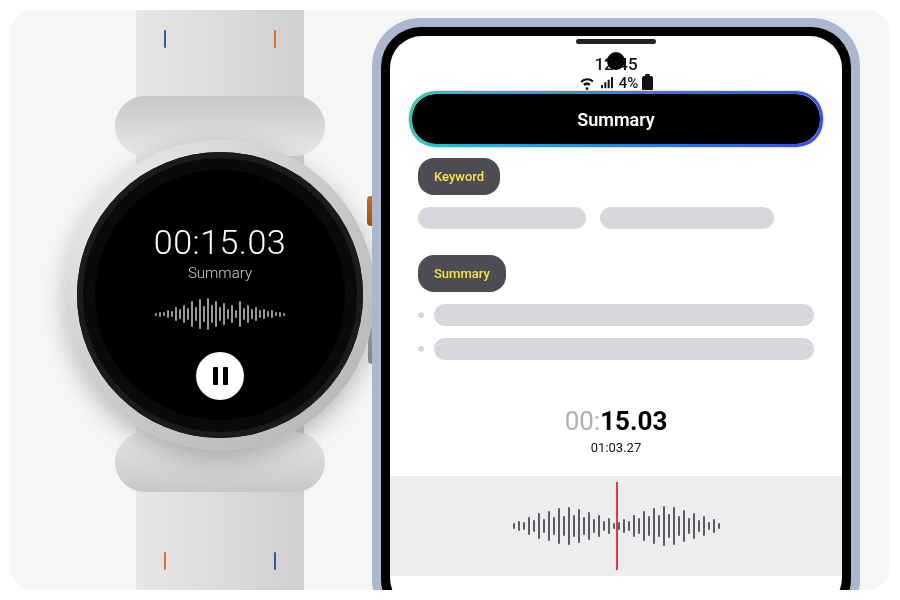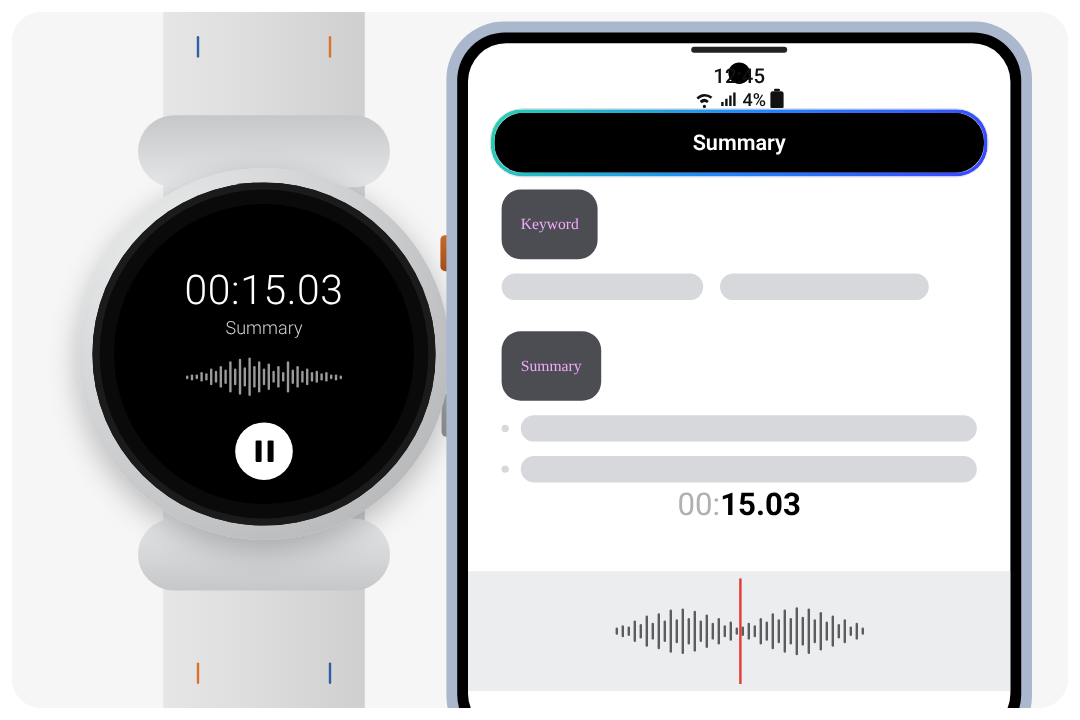--- a/index.html
+++ b/index.html
@@ -50,21 +50,21 @@
   .icon-svg{width:16px;height:16px;}
   .batt{display:inline-block;width:11px;height:15px;background:#111;border-radius:2px;position:relative;}
   .batt:before{content:"";position:absolute;top:-2px;left:3px;width:5px;height:2px;background:#111;border-radius:1px;}
 
   .tabs{position:absolute;top:54px;left:18px;right:18px;height:50px;background:#e2e3e6;border-radius:28px;display:flex;gap:8px;padding:4px;}
   .tab{flex:1;border-radius:24px;display:flex;align-items:center;justify-content:center;font-size:18px;font-weight:600;color:#fff;background:#000;}
   .tab.active{position:relative;background:#000;}
   .tab.active:before{content:"";position:absolute;inset:-3px;border-radius:26px;padding:3px;background:linear-gradient(120deg,#25d3b0 0%,#1f87ff 50%,#3a46ff 100%);-webkit-mask:linear-gradient(#fff 0 0) content-box,linear-gradient(#fff 0 0);-webkit-mask-composite:xor;mask-composite:exclude;}
 
   .content{position:absolute;top:122px;left:28px;right:28px;}
-  .chip{display:inline-block;padding:21px 16px;border-radius:16px;background:var(--pill-gray);color:#f0abfc;font-size:13px;font-weight:500;font-family:Liberation Serif, serif;}
+  .chip{display:inline-block;padding:11px 16px;border-radius:16px;background:var(--pill-gray);color:#fde047;font-size:13px;font-weight:500;}
   .row{display:flex;gap:14px;margin-top:12px;}
   .ph{height:22px;border-radius:12px;background:var(--placeholder);}
   .ph.k1{width:168px;}
   .ph.k2{width:174px;}
   .ph.long{flex:1;}
   .bullet{width:6px;height:6px;border-radius:50%;background:var(--placeholder);margin-top:8px;flex:none;}
   .sum-block{margin-top:26px;}
   .sum-row{display:flex;gap:10px;margin-top:12px;align-items:flex-start;}
 
   .ptimer{position:absolute;top:370px;left:0;right:0;text-align:center;}
@@ -182,20 +182,21 @@
               <span class="bullet"></span>
               <div class="ph long"></div>
             </div>
           </div>
         </div>
 
         <div class="ptimer">
           <div class="pt-main">
             <span>00:</span><b>15.03</b>
           </div>
+          <div class="pt-sub">01:03.27</div>
         </div>
 
         <div class="wavebox" id="pwave">
           <span style="height: 6px;"></span>
             <span style="height: 10px;"></span>
             <span style="height: 8px;"></span>
             <span style="height: 18px;"></span>
             <span style="height: 12px;"></span>
             <span style="height: 26px;"></span>
             <span style="height: 14px;"></span>

